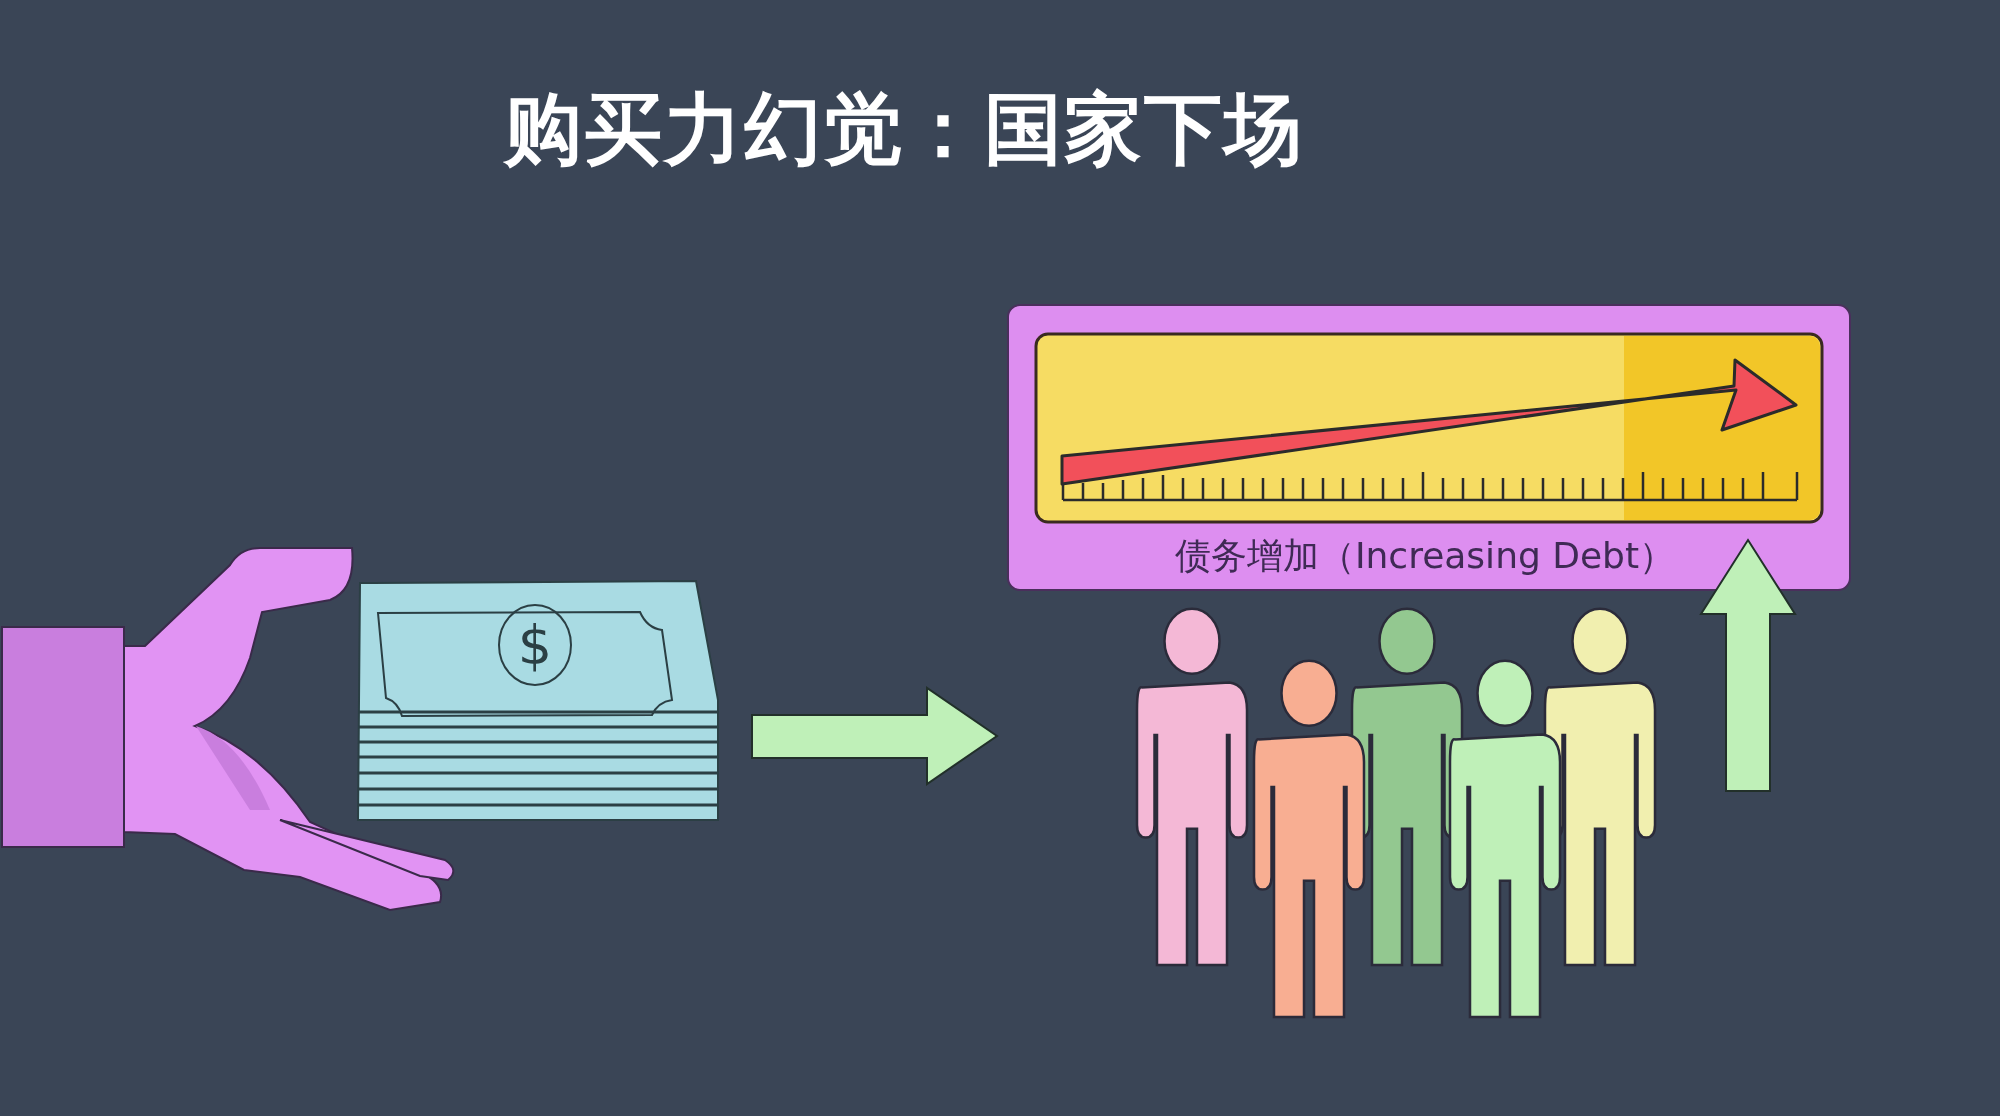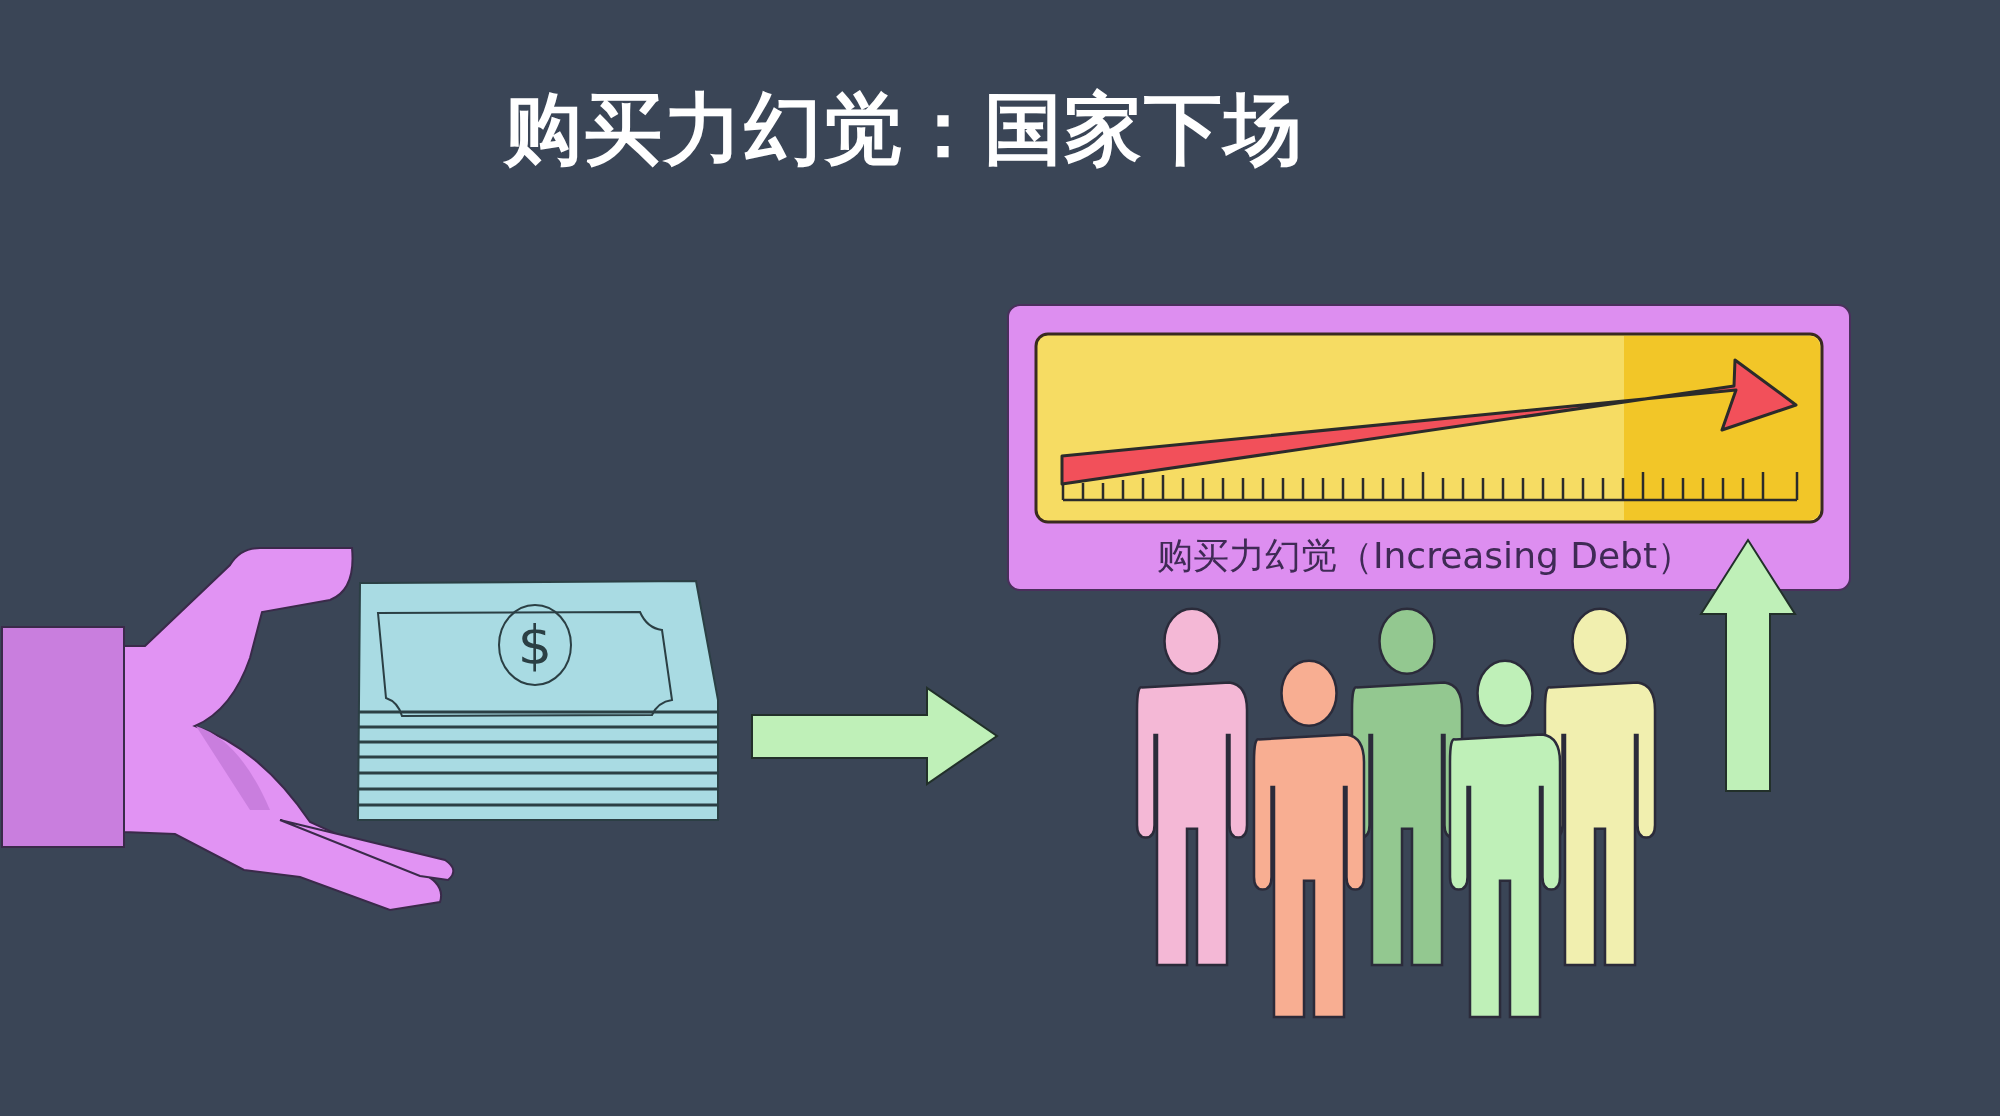--- a/index.html
+++ b/index.html
@@ -99,13 +99,13 @@
   </defs>
   <g stroke="#2b2b3a" stroke-width="2">
     <use href="#person" x="1192" y="735" fill="#f4b8d6" transform="translate(1192,735) scale(1.25) translate(-1192,-735)"></use>
     <use href="#person" x="1407" y="735" fill="#93c890" transform="translate(1407,735) scale(1.25) translate(-1407,-735)"></use>
     <use href="#person" x="1600" y="735" fill="#f1efaf" transform="translate(1600,735) scale(1.25) translate(-1600,-735)"></use>
     <use href="#person" x="1309" y="787" fill="#f8ae92" transform="translate(1309,787) scale(1.25) translate(-1309,-787)"></use>
     <use href="#person" x="1505" y="787" fill="#bff0b8" transform="translate(1505,787) scale(1.25) translate(-1505,-787)"></use>
   </g>
 </svg>
 
-<div class="debt-label">购买力幻觉（Increasing Debt）</div>
+<div class="debt-label">债务增加（Increasing Debt）</div>
 
 </body></html>

